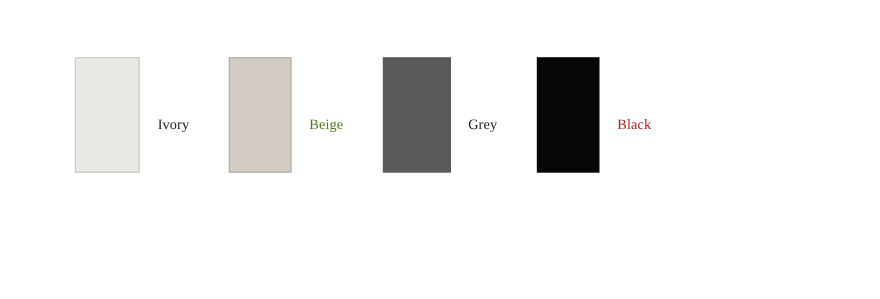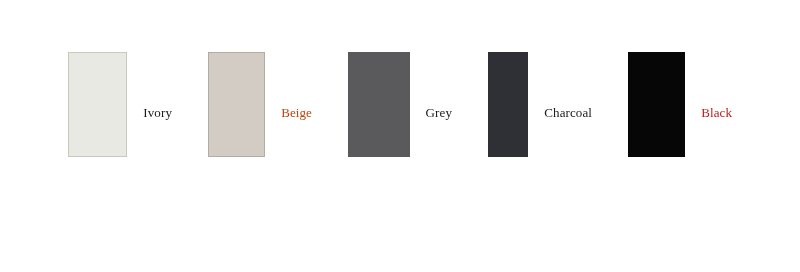--- a/index.html
+++ b/index.html
@@ -64,32 +64,28 @@
 <div id="palette">
   <div class="swatch-row">
 
     <div class="swatch-cell">
       <div class="swatch-chip" style="background: rgb(233, 233, 228); border: 1px solid rgb(201, 201, 194);"></div>
       <div class="swatch-label" style="color: rgb(26, 26, 26);">Ivory</div>
     </div>
 
     <div class="swatch-cell">
       <div class="swatch-chip" style="background: rgb(210, 204, 196); border: 1px solid rgb(179, 172, 163);"></div>
-      <div class="swatch-label" style="color: #c2410c;">Beige</div>
+      <div class="swatch-label" style="color: #4d7c0f;">Beige</div>
     </div>
 
     <div class="swatch-cell">
       <div class="swatch-chip" style="background: rgb(90, 90, 92); border: 0px;"></div>
       <div class="swatch-label" style="color: rgb(26, 26, 26);">Grey</div>
     </div>
 
-    <div class="swatch-cell">
-      <div class="swatch-chip" style="background: rgb(46, 48, 54); border: 0px;"></div>
-      <div class="swatch-label" style="color: rgb(26, 26, 26);">Charcoal</div>
-    </div>
 
     <div class="swatch-cell">
       <div class="swatch-chip" style="background: rgb(6, 6, 6); border: 0px;"></div>
       <div class="swatch-label" style="color: #b91c1c;">Black</div>
     </div>
 
   </div>
 </div>
 
 </body></html>

